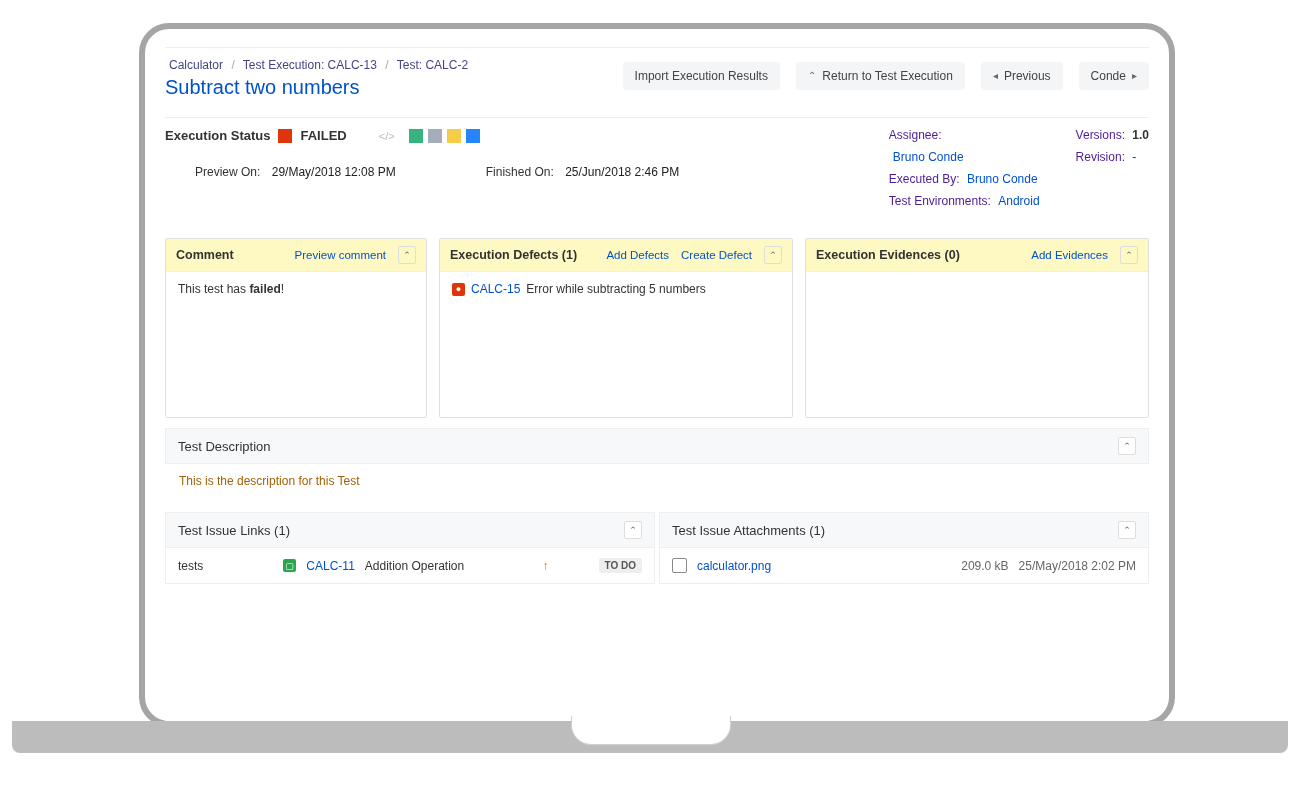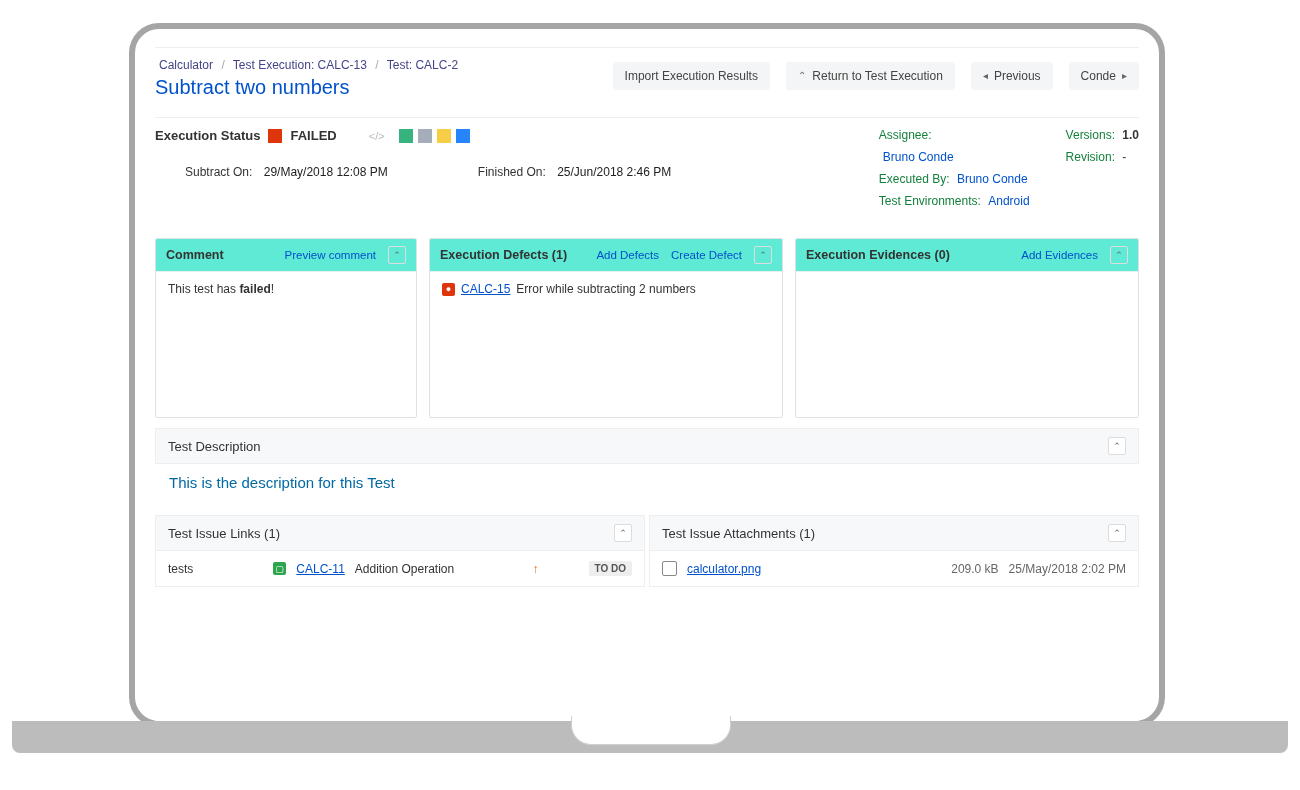--- a/index.html
+++ b/index.html
@@ -9,21 +9,21 @@
     font-size:13px;
     color:#333;
     width:1300px;
     height:790px;
     overflow:hidden;
     position:relative;
   }
   
   .laptop {
     position:absolute;
-    left:129px; top:23px;
+    left:139px; top:23px;
     width:1036px; height:704px;
     border:6px solid #a5a5a5;
     border-radius:30px;
     background:#fff;
     box-sizing:border-box;
     overflow:hidden;
   }
   .laptop-base {
     position:absolute;
     left:12px;
@@ -81,62 +81,62 @@
   .status-badge { font-weight:700; color:#333; }
   .code-ic { font-size:11px; color:#bbb; margin-left:24px; margin-right:6px; }
   .squares { display:inline-flex; gap:5px; }
   .dates { margin:22px 0 0 30px; display:flex; gap:90px; font-size:12px; }
   .dates .dl { color:#333; }
   .dates .dv { margin-left:8px; color:#222; }
 
   .status-right { display:flex; gap:36px; }
   .meta-col { font-size:12px; }
   .meta-row { margin-bottom:8px; }
-  .meta-row .ml { color:#15803d; }
+  .meta-row .ml { color:#4c1d95; }
   .meta-row .mv { color:#0052cc; cursor:pointer; margin-left:4px;}
   .meta-row .mv.plain { color:#333; cursor:default; font-weight:700;}
   .meta-row .mv.plainn { color:#333; cursor:default;}
 
   
   .panels { display:flex; gap:12px; margin-top:22px; }
   .panel {
     border:1px solid #dfe1e6; border-radius:2px; background:#fff;
     display:flex; flex-direction:column; height:178px; overflow:hidden;
   }
   .panel.small { flex:0 0 260px; }
   .panel.med  { flex:0 0 352px;text-align:center; }
   .panel.lg   { flex:1; }
   .panel-head {
     display:flex; align-items:center; justify-content:space-between;
-    padding:7px 10px; border-bottom:1px solid #eee; background:#5eead4;
+    padding:7px 10px; border-bottom:1px solid #eee; background:#fef9c3;
   }
   .panel-title { font-weight:600; font-size:12.5px; color:#333; }
   .panel-actions { display:flex; align-items:center; gap:12px; }
   .link-action { color:#0052cc; font-size:11.5px; cursor:pointer; }
   .collapse { width:16px;height:16px;border:1px solid #ddd;border-radius:2px;
      display:inline-flex;align-items:center;justify-content:center;font-size:9px;color:#666;cursor:pointer;}
   .panel-body { padding:10px 12px; font-size:12px; color:#333; overflow:auto; }
   .defect-item { display:flex; align-items:center; gap:6px; }
   .bug-icon { width:13px;height:13px;background:#de350b;border-radius:2px;display:inline-flex;align-items:center;justify-content:center;color:#fff;font-size:9px;}
-  .keylink { color:#0052cc; cursor:pointer;text-decoration:underline; }
+  .keylink { color:#0052cc; cursor:pointer; }
 
   
   .section-h { display:flex; align-items:center; gap:10px; margin-top:22px; }
   .sec-icon { width:26px;height:26px;border-radius:50%;background:#2b63b5;display:inline-flex;align-items:center;justify-content:center;}
   .sec-icon svg { fill:#fff; }
   .sec-title { font-size:20px; font-weight:500; color:#2b63b5; }
 
   .band {
     margin-top:10px; background:#f7f8f9;
     display:flex; justify-content:space-between; align-items:center;
     padding:8px 12px; font-size:13px; font-weight:400; color:#333;
     border:1px solid #eee;
   }
   .band .collapse { background:#fff; }
-  .plain-row { padding:10px 14px 16px; font-size:15px; color:#0369a1; }
+  .plain-row { padding:10px 14px 16px; font-size:12px; color:#a16207; }
 
   .two-col { display:flex; gap:4px; margin-top:8px; }
   .half { flex:1; border:1px solid #eee; }
   .half .band { margin-top:0; border:none; border-bottom:1px solid #eee;}
   .row-item { display:flex; align-items:center; padding:10px 12px; font-size:12px; gap:10px;}
   .row-item .left { flex:1; display:flex; align-items:center; gap:10px;}
   .story-ic { width:13px;height:13px;background:#2da44e;border-radius:2px;display:inline-flex;align-items:center;justify-content:center;color:#fff;font-size:9px;}
   .arrow-up { color:#e56910; font-weight:bold;}
   .lozenge { background:#eee; color:#555; font-size:10px; font-weight:700; padding:2px 6px; border-radius:2px;}
   .file-ic { width:13px;height:13px;border:1px solid #888;border-radius:2px;display:inline-block;position:relative;}
@@ -189,21 +189,21 @@
           <span class="code-ic">&lt;/&gt;</span>
           <span class="squares">
             <span class="sq sq-green"></span>
             <span class="sq sq-grey"></span>
             <span class="sq sq-yellow"></span>
             <span class="sq sq-blue"></span>
           </span>
         </div>
         <div class="dates">
           <div>
-            <span class="dl">Subtract On:</span>
+            <span class="dl">Preview On:</span>
             <span class="dv">29/May/2018 12:08 PM</span>
           </div>
           <div>
             <span class="dl">Finished On:</span>
             <span class="dv">25/Jun/2018 2:46 PM</span>
           </div>
         </div>
       </div>
 
       <div class="status-right">
@@ -257,21 +257,21 @@
           <div class="panel-actions">
             <span class="link-action">Add Defects</span>
             <span class="link-action">Create Defect</span>
             <span class="collapse">⌃</span>
           </div>
         </div>
         <div class="panel-body">
           <div class="defect-item">
             <span class="bug-icon">●</span>
             <span class="keylink">CALC-15</span>
-            <span>Error while subtracting 2 numbers</span>
+            <span>Error while subtracting 5 numbers</span>
           </div>
         </div>
       </div>
 
       <div class="panel lg">
         <div class="panel-head">
           <span class="panel-title">Execution Evidences (0)</span>
           <div class="panel-actions">
             <span class="link-action">Add Evidences</span>
             <span class="collapse">⌃</span>

